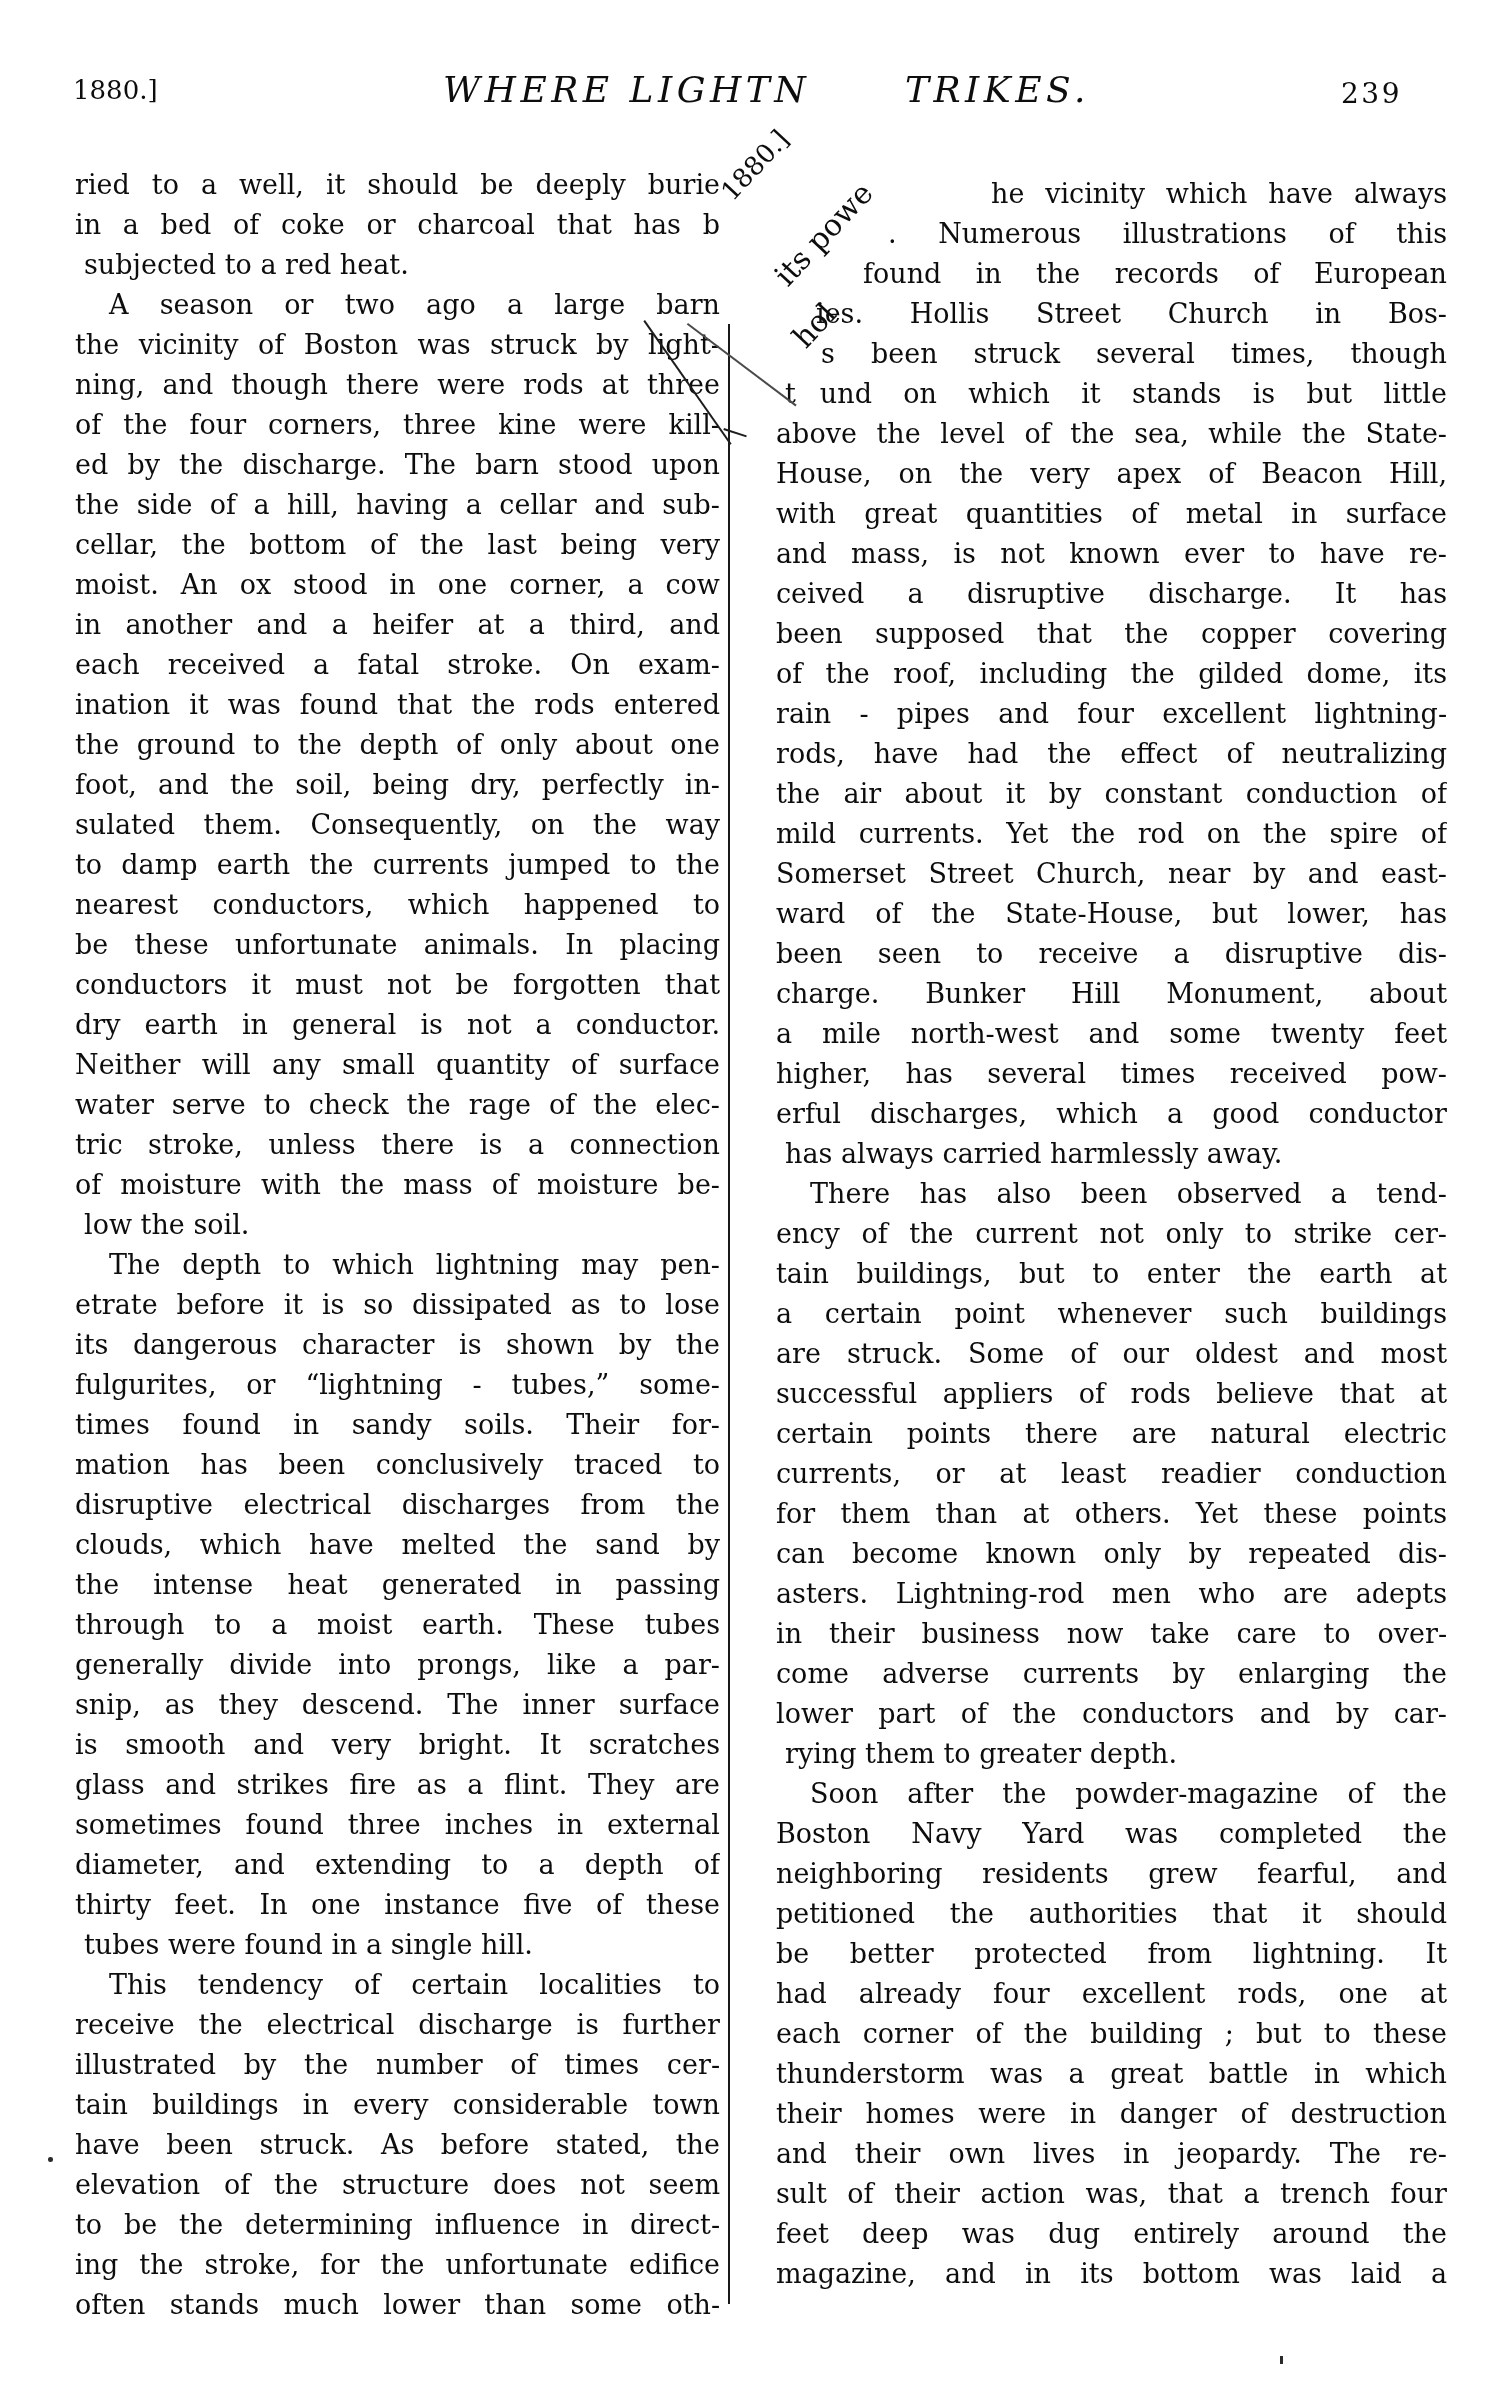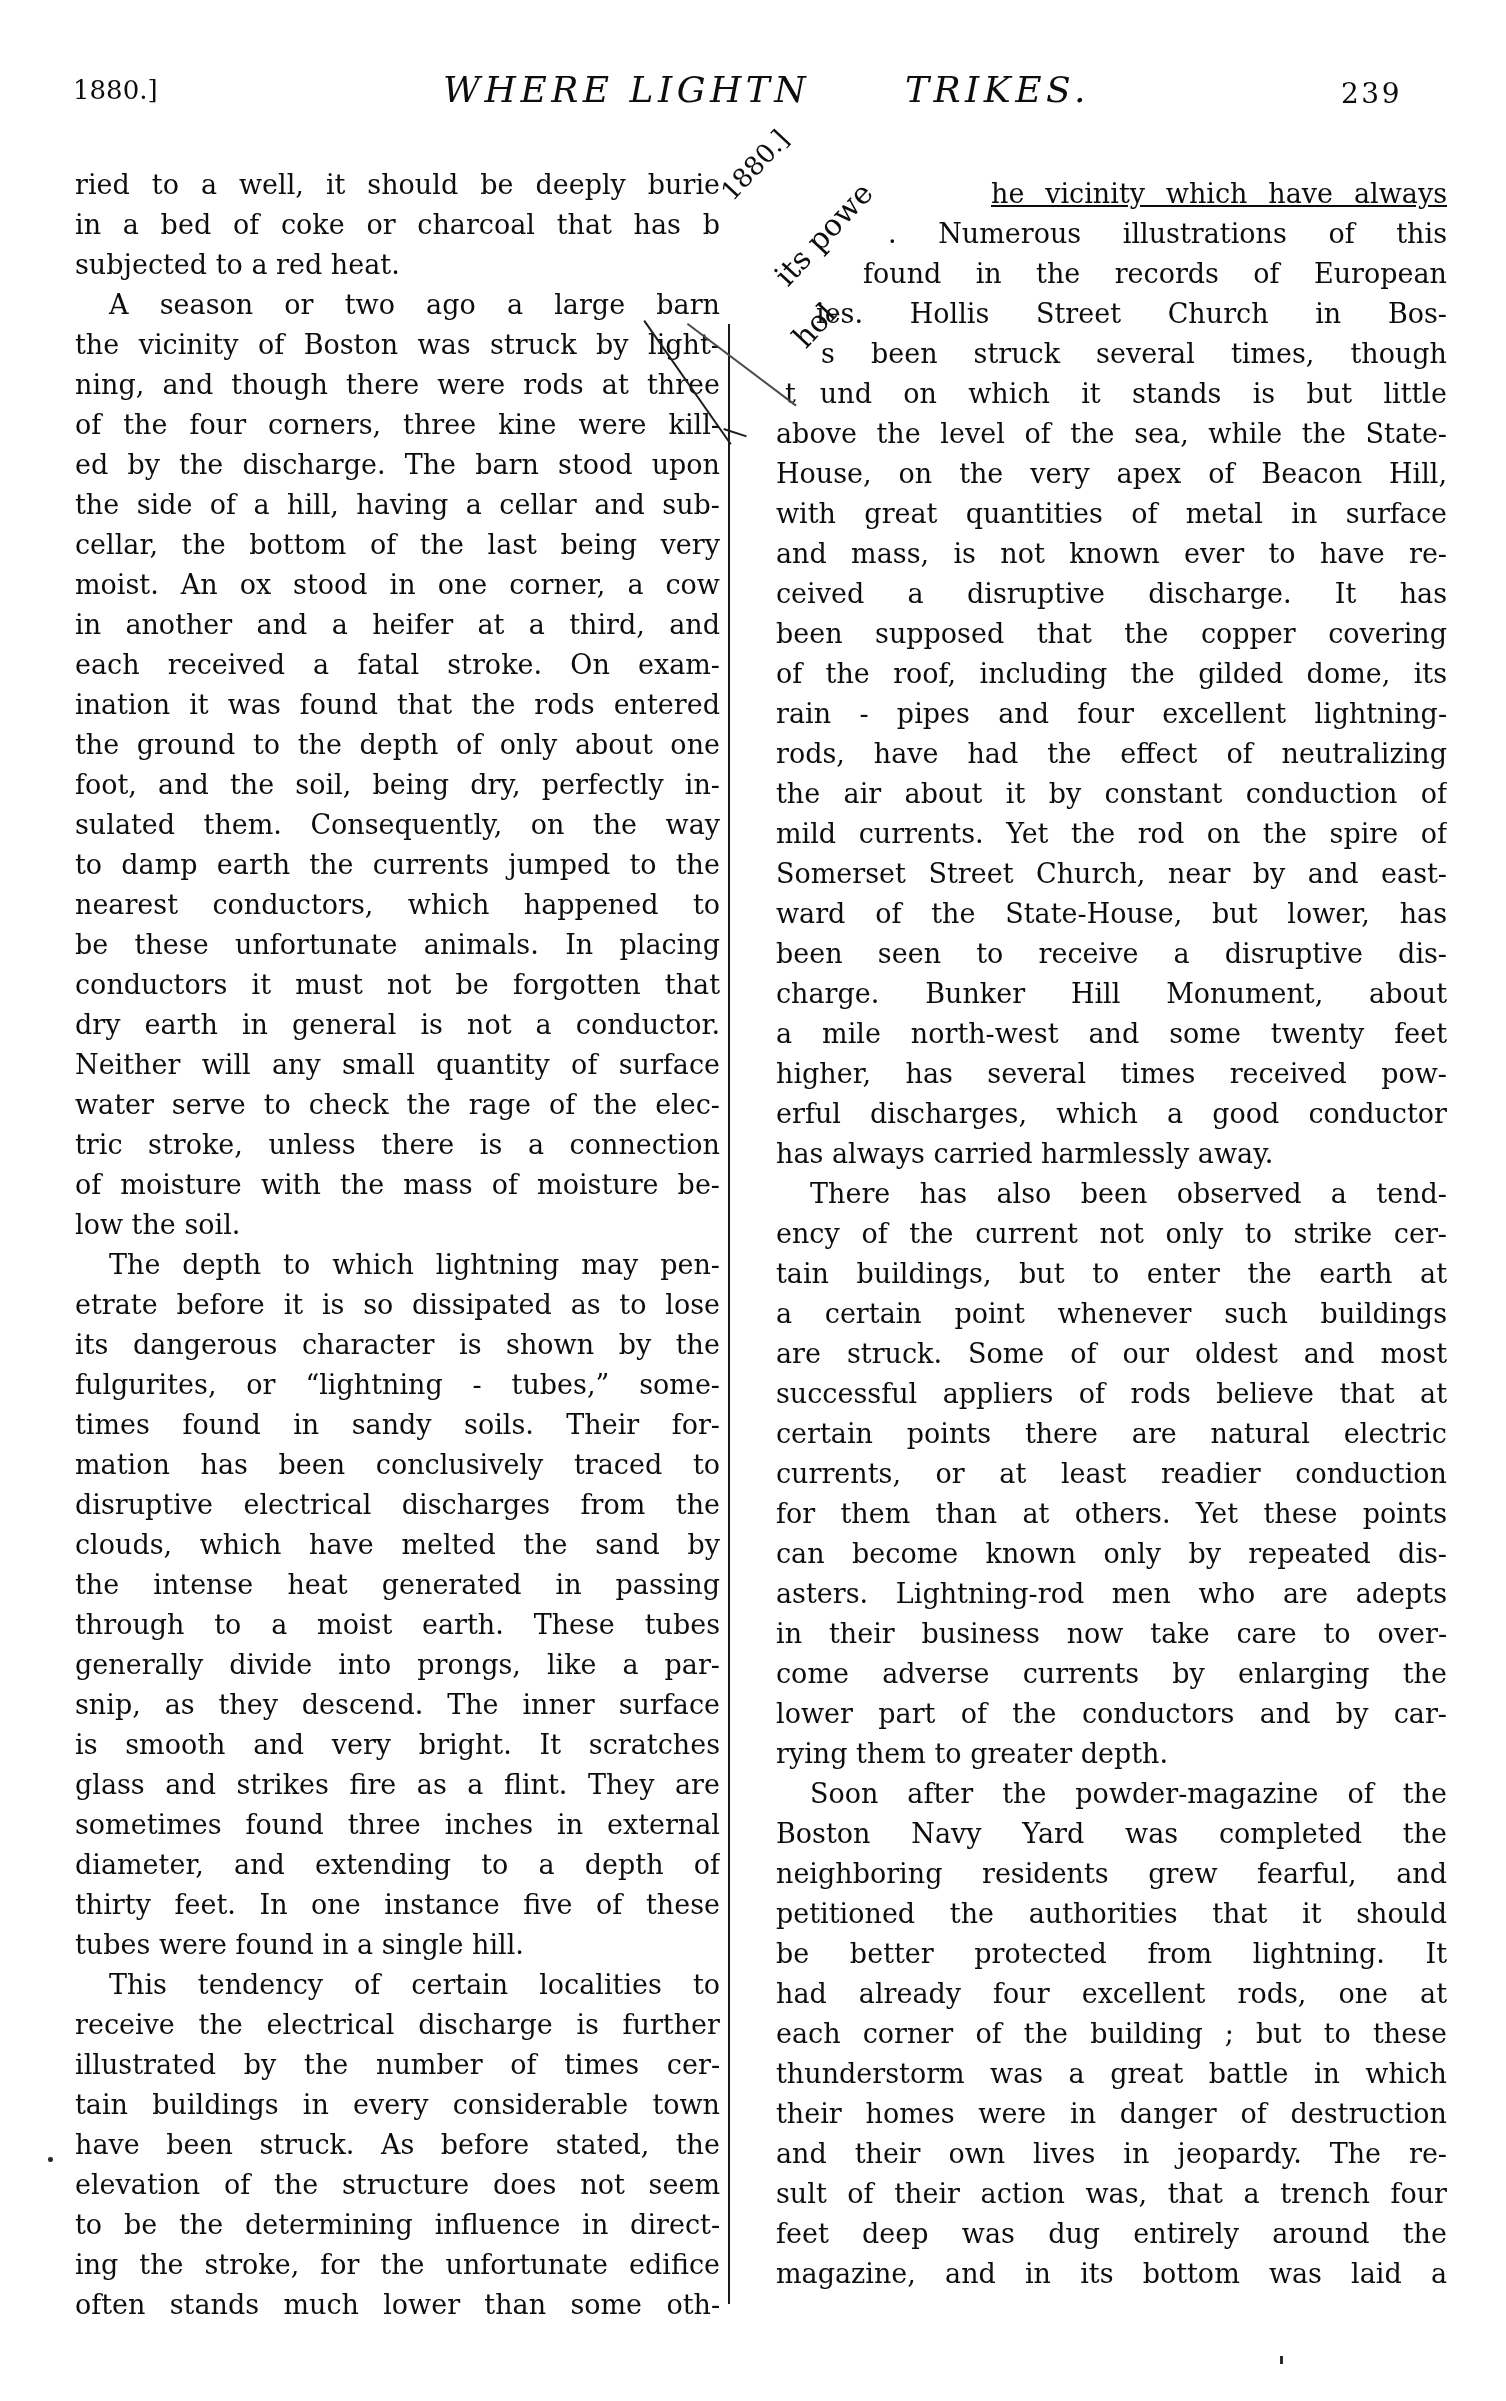--- a/index.html
+++ b/index.html
@@ -26,21 +26,21 @@
   #col-right{left:776px;top:174px;width:671px;}
   .line{
     height:40px;
     line-height:40px;
     font-size:27px;
     text-align:justify;
     text-align-last:justify;
     overflow:hidden;
     white-space:normal;
   }
-  .line.end{text-align-last:left;}
+  .line.end{text-align-last:left;margin-left:9px;}
   .frag{margin-right:24px;}
 
   
   #divider{position:absolute;left:728px;top:324px;width:1.5px;height:1980px;background:#1a1a1a;}
 
   
   .fold-text{position:absolute;white-space:nowrap;transform-origin:0 50%;transform:rotate(-47deg);}
   #fold-year{left:726px;top:181px;font-size:26px;}
   #fold-t1{left:780px;top:263px;font-size:30px;}
   #fold-t2{left:798px;top:325px;font-size:30px;}
@@ -123,21 +123,21 @@
       <div class="line"><span>tain buildings in every considerable town</span></div>
       <div class="line"><span>have been struck. As before stated, the</span></div>
       <div class="line"><span>elevation of the structure does not seem</span></div>
       <div class="line"><span>to be the determining influence in direct-</span></div>
       <div class="line"><span>ing the stroke, for the unfortunate edifice</span></div>
       <div class="line"><span>often stands much lower than some oth-</span></div>
     </div>
 
   <div id="col-right" class="col">
 
-  <div class="line" style="padding-left: 215px; text-decoration: underline;"><span>he vicinity which have always</span></div>
+  <div class="line" style="padding-left: 215px;"><span>he vicinity which have always</span></div>
       <div class="line" style="padding-left: 112px;"><span>. Numerous illustrations of this</span></div>
       <div class="line" style="padding-left: 87px;"><span>found in the records of European</span></div>
       <div class="line" style="padding-left: 40px;"><span>ies. Hollis Street Church in Bos-</span></div>
       <div class="line" style="padding-left: 45px;"><span>s been struck several times, though</span></div>
       <div class="line" style="padding-left: 9px;"><span class="frag">t</span><span>und on which it stands is but little</span></div>
       <div class="line"><span>above the level of the sea, while the State-</span></div>
       <div class="line"><span>House, on the very apex of Beacon Hill,</span></div>
       <div class="line"><span>with great quantities of metal in surface</span></div>
       <div class="line"><span>and mass, is not known ever to have re-</span></div>
       <div class="line"><span>ceived a disruptive discharge. It has</span></div>

